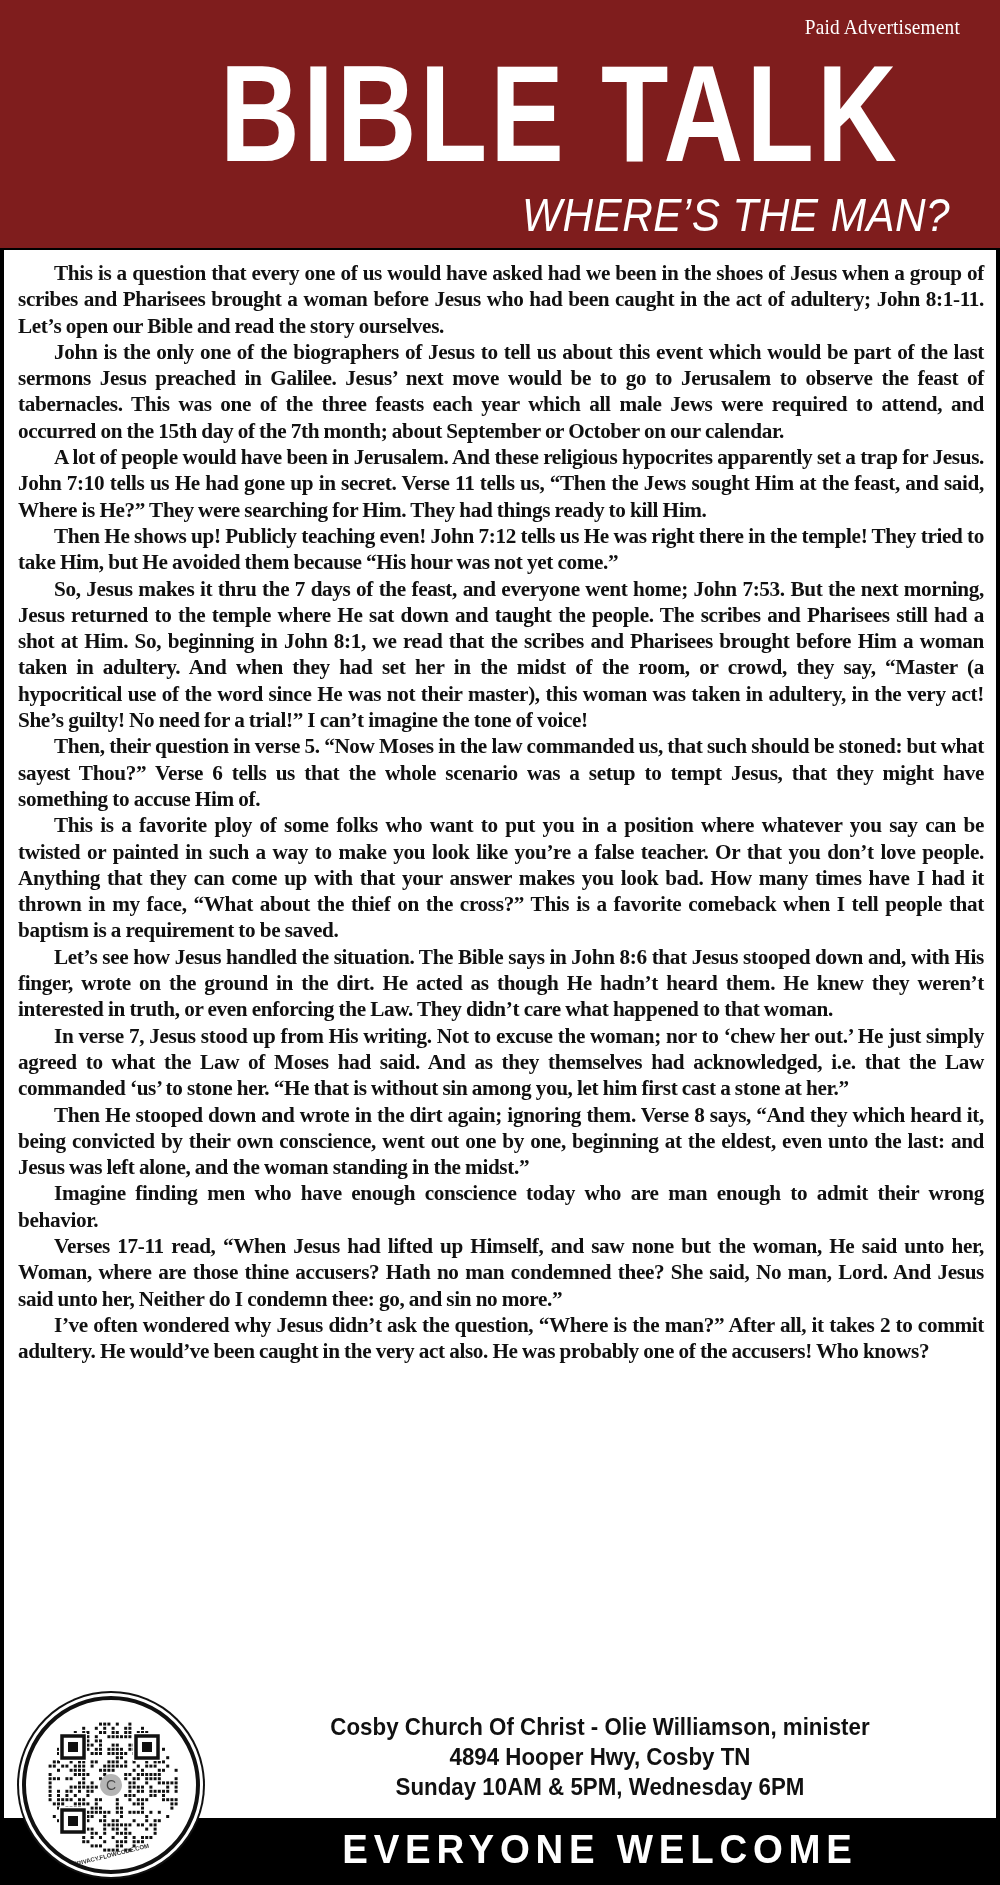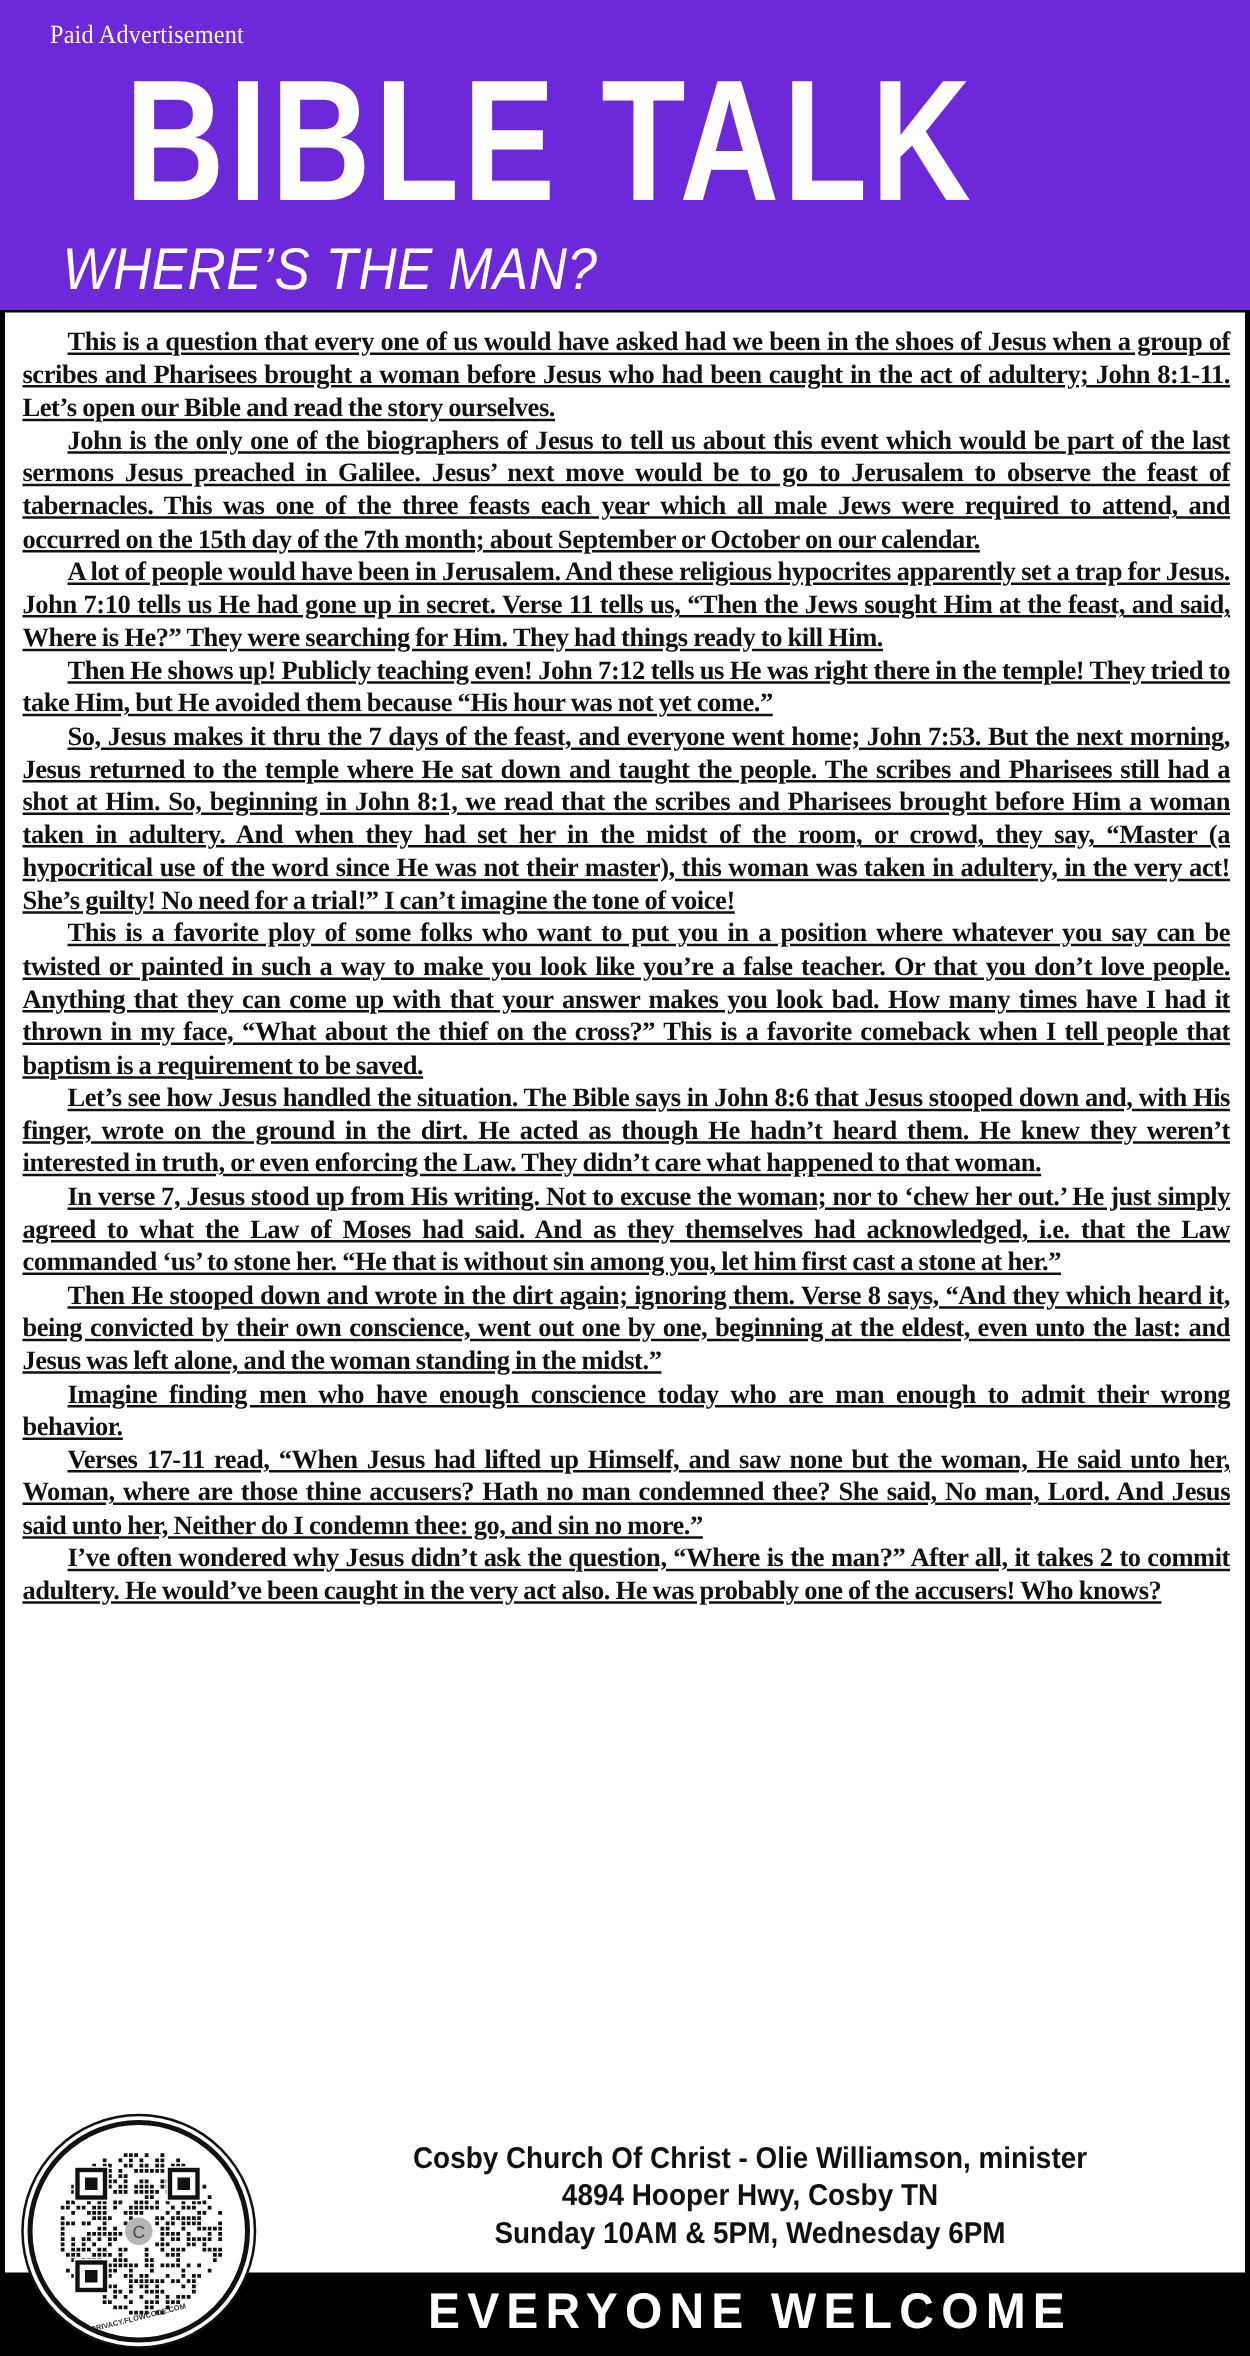--- a/index.html
+++ b/index.html
@@ -12,23 +12,23 @@
       height: 1885px;
       position: relative;
       overflow: hidden;
       font-family: "Liberation Serif", "DejaVu Serif", serif;
     }
     .header {
       position: absolute;
       left: 0; top: 0;
       width: 1000px;
       height: 248px;
-      background: #6d28d9;
+      background: #7f1d1d;
       color: #fff;
-      text-align: left;
+      text-align: right;
     }
     .paid {
       position: absolute;
       top: 15px;
       left: 0; right: 0;
       font-family: "Liberation Serif", "DejaVu Serif", serif;
       font-size: 21px;
       letter-spacing: 0.2px;
       transform: scaleX(0.92);
     }
@@ -74,21 +74,20 @@
       font-size: 21.2px;
       line-height: 26.3px;
       text-align: justify;
       letter-spacing: -0.35px;
       word-spacing: -0.5px;
       color: #111;
     }
     .article p {
       margin: 0;
       text-indent: 36px;
-      text-decoration: underline;
     }
     .footer-info {
       position: absolute;
       left: 200px;
       right: 0;
       top: 1462px;
       text-align: center;
       font-family: "Liberation Sans", "DejaVu Sans", sans-serif;
       font-weight: bold;
       font-size: 24px;
@@ -159,20 +158,21 @@
   <div class="subtitle">WHERE’S THE MAN?</div>
 </div>
 
 <div class="content">
   <div class="article">
     <p>This is a question that every one of us would have asked had we been in the shoes of Jesus when a group of scribes and Pharisees brought a woman before Jesus who had been caught in the act of adultery; John 8:1-11.  Let’s open our Bible and read the story ourselves.</p>
     <p>John is the only one of the biographers of Jesus to tell us about this event which would be part of the last sermons Jesus preached in Galilee.  Jesus’ next move would be to go to Jerusalem to observe the feast of tabernacles.  This was one of the three feasts each year which all male Jews were required to attend, and occurred on the 15th day of the 7th month; about September or October on our calendar.</p>
     <p>A lot of people would have been in Jerusalem.  And these religious hypocrites apparently set a trap for Jesus.  John 7:10 tells us He had gone up in secret.  Verse 11 tells us, “Then the Jews sought Him at the feast, and said, Where is He?”  They were searching for Him.  They had things ready to kill Him.</p>
     <p>Then He shows up!  Publicly teaching even!  John 7:12 tells us He was right there in the temple! They tried to take Him, but He avoided them because “His hour was not yet come.”</p>
     <p>So, Jesus makes it thru the 7 days of the feast, and everyone went home; John 7:53.  But the next morning, Jesus returned to the temple where He sat down and taught the people.  The scribes and Pharisees still had a shot at Him.  So, beginning in John 8:1, we read that the scribes and Pharisees brought before Him a woman taken in adultery. And when they had set her in the midst of the room, or crowd, they say, “Master (a hypocritical use of the word since He was not their master), this woman was taken in adultery, in the very act!  She’s guilty!  No need for a trial!”  I can’t imagine the tone of voice!</p>
+    <p>Then, their question in verse 5.  “Now Moses in the law commanded us, that such should be stoned: but what sayest Thou?”  Verse 6 tells us that the whole scenario was a setup to tempt Jesus, that they might have something to accuse Him of.</p>
     <p>This is a favorite ploy of some folks who want to put you in a position where whatever you say can be twisted or painted in such a way to make you look like you’re a false teacher.  Or that you don’t love people.  Anything that they can come up with that your answer makes you look bad. How many times have I had it thrown in my face, “What about the thief on the cross?”  This is a favorite comeback when I tell people that baptism is a requirement to be saved.</p>
     <p>Let’s see how Jesus handled the situation.  The Bible says in John 8:6 that Jesus stooped down and, with His finger, wrote on the ground in the dirt.  He acted as though He hadn’t heard them. He knew they weren’t interested in truth, or even enforcing the Law.  They didn’t care what happened to that woman.</p>
     <p>In verse 7, Jesus stood up from His writing.  Not to excuse the woman; nor to ‘chew her out.’  He just simply agreed to what the Law of Moses had said.  And as they themselves had acknowledged, i.e. that the Law commanded ‘us’ to stone her. “He that is without sin among you, let him first cast a stone at her.”</p>
     <p>Then He stooped down and wrote in the dirt again; ignoring them.  Verse 8 says, “And they which heard it, being convicted by their own conscience, went out one by one, beginning at the eldest, even unto the last: and Jesus was left alone, and the woman standing in the midst.”</p>
     <p>Imagine finding men who have enough conscience today who are man enough to admit their wrong behavior.</p>
     <p>Verses 17-11 read, “When Jesus had lifted up Himself, and saw none but the woman, He said unto her, Woman, where are those thine accusers? Hath no man condemned thee?  She said, No man, Lord. And Jesus said unto her, Neither do I condemn thee: go, and sin no more.”</p>
     <p>I’ve often wondered why Jesus didn’t ask the question, “Where is the man?”  After all, it takes 2 to commit adultery.  He would’ve been caught in the very act also.  He was probably one of the accusers!  Who knows?</p>
   </div>
 
   <div class="footer-info">

